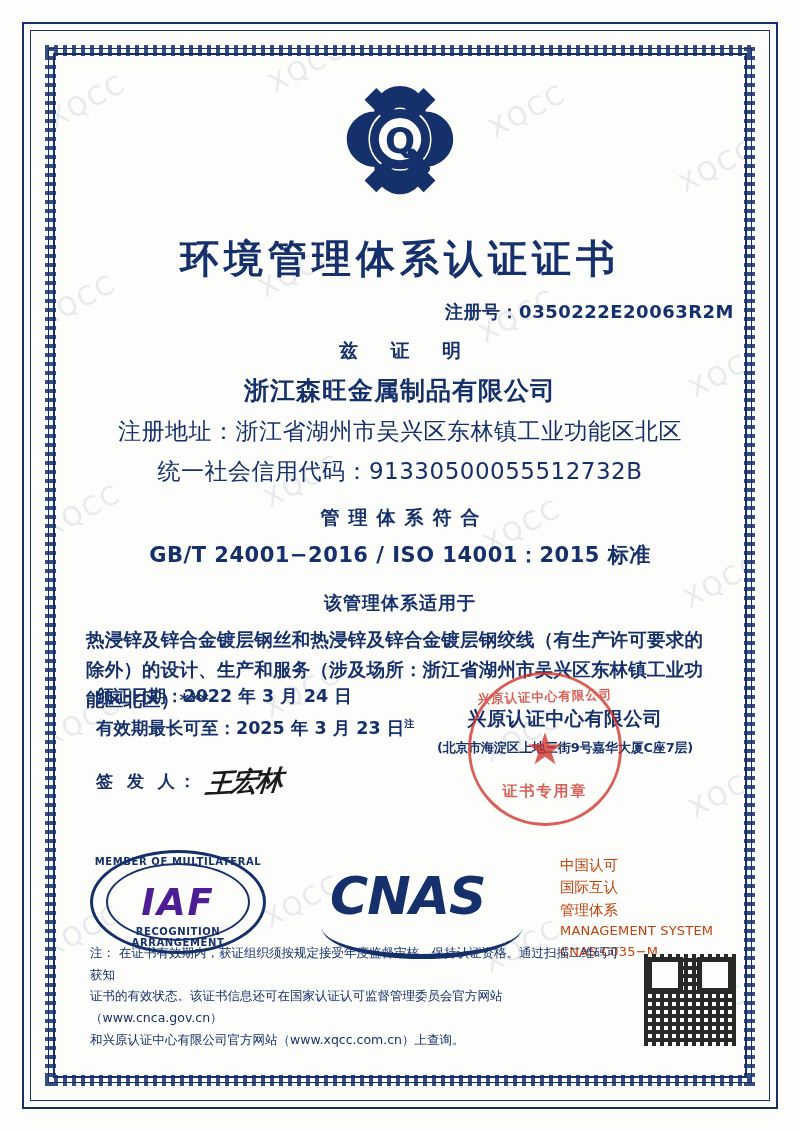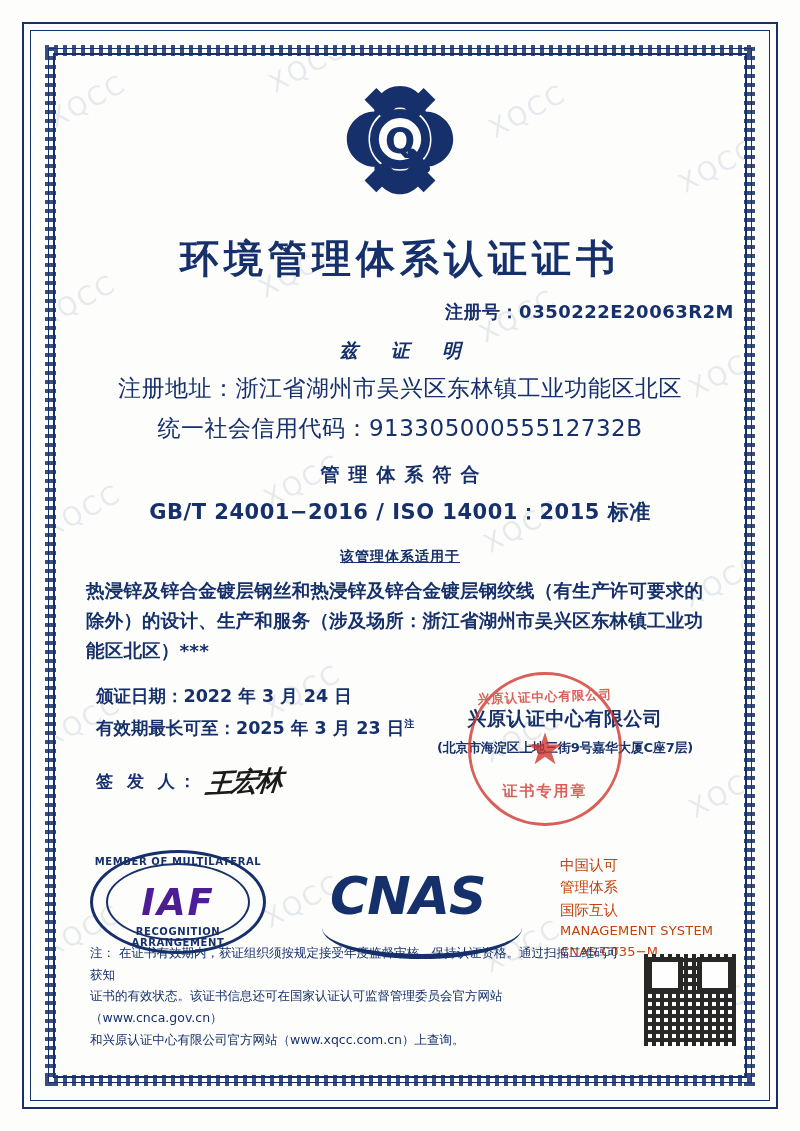--- a/index.html
+++ b/index.html
@@ -117,21 +117,20 @@
     left: 0; right: 0;
     top: 278px;
     text-align: center;
     color: #16306b;
   }
   .line-hereby {
     font-size: 19px;
     font-weight: bold;
     letter-spacing: 13px;
     padding-left: 13px;
-    font-style: italic;
   }
   .line-company {
     margin-top: 10px;
     font-size: 25px;
     font-weight: bold;
     letter-spacing: 1px;
   }
   .line-small {
     margin-top: 9px;
     font-size: 23px;
@@ -146,24 +145,23 @@
     padding-left: 9px;
   }
   .line-standard {
     margin-top: 10px;
     font-size: 21px;
     font-weight: bold;
     letter-spacing: .5px;
   }
   .line-scope-label {
     margin-top: 22px;
-    font-size: 14px;
+    font-size: 18px;
     font-weight: bold;
     letter-spacing: 1px;
-    text-decoration: underline;
   }
   .scope-text {
     margin-top: 10px;
     font-size: 18.5px;
     font-weight: bold;
     line-height: 1.62;
     text-align: left;
     padding: 0 26px;
     letter-spacing: .2px;
   }
@@ -438,20 +436,21 @@
     </div>
 
     <div class="cert-title">环境管理体系认证证书</div>
 
     <div class="reg-no">
       <span>注册号：</span><span>0350222E20063R2M</span>
     </div>
 
     <div class="body-block">
       <div class="line-hereby">兹 证 明</div>
+      <div class="line-company">浙江森旺金属制品有限公司</div>
       <div class="line-small">注册地址：浙江省湖州市吴兴区东林镇工业功能区北区</div>
       <div class="line-small">统一社会信用代码：91330500055512732B</div>
       <div class="line-conform">管理体系符合</div>
       <div class="line-standard">GB/T 24001−2016 / ISO 14001：2015 标准</div>
       <div class="line-scope-label">该管理体系适用于</div>
       <div class="scope-text">热浸锌及锌合金镀层钢丝和热浸锌及锌合金镀层钢绞线（有生产许可要求的除外）的设计、生产和服务（涉及场所：浙江省湖州市吴兴区东林镇工业功能区北区）***</div>
     </div>
 
     <div class="dates">
       <div>颁证日期：2022 年 3 月 24 日</div>
@@ -483,22 +482,22 @@
         <div class="iaf-top">MEMBER OF MULTILATERAL</div>
         <div class="iaf-text">IAF</div>
         <div class="iaf-bottom">RECOGNITION ARRANGEMENT</div>
       </div>
 
       <div class="cnas">CNAS</div>
       <div class="cnas-swoosh"></div>
 
       <div class="accred">
         <div>中国认可</div>
+        <div>国际互认</div>
         <div>管理体系</div>
-        <div>国际互认</div>
         <div class="en">MANAGEMENT SYSTEM</div>
         <div class="en">CNAS C035−M</div>
       </div>
 
       <div class="qr"></div>
     </div>
 
     <div class="footnote">
       <span class="fn-label">注：</span>
       <div>在证书有效期内，获证组织须按规定接受年度监督审核，保持认证资格。通过扫描二维码可获知</div>

